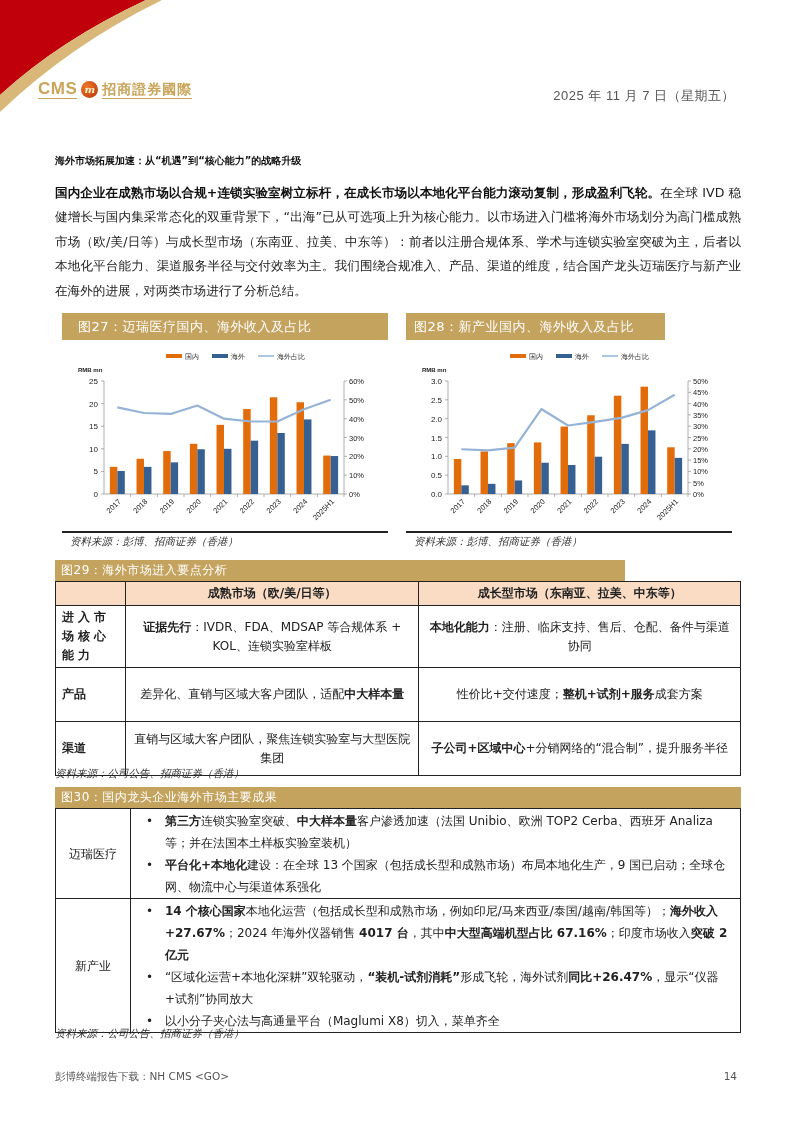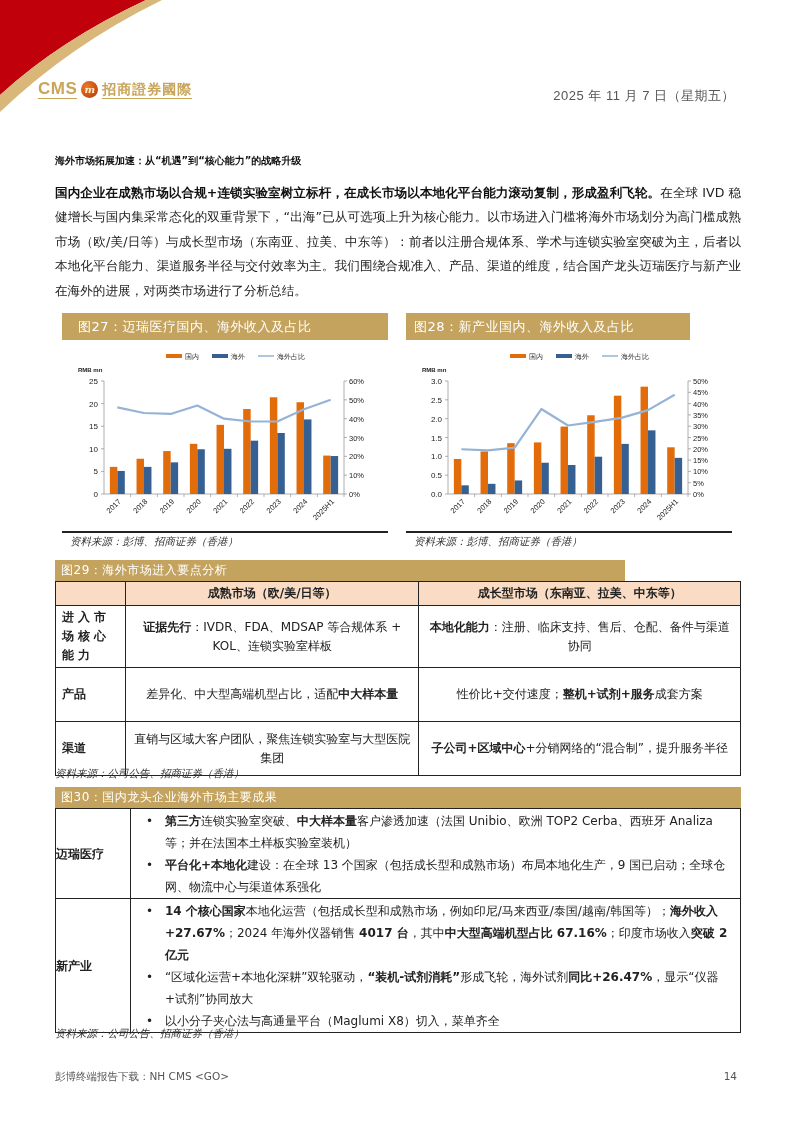--- a/index.html
+++ b/index.html
@@ -19,21 +19,21 @@
   .fig-band.sm { height: 21px; font-size: 12px; padding-left: 6px; }
   .chart-box { background: #ffffff; }
   .source { font-size: 10.5px; font-style: italic; color: #333; font-family: "DejaVu Serif", serif; }
   .src-line { height: 1.5px; background: #222; }
   table.t29 { border-collapse: collapse; width: 686px; font-size: 12px; }
   table.t29 td, table.t29 th { border: 1.3px solid #222; text-align: center; vertical-align: middle; line-height: 19px; padding: 2px 6px; color: #222; font-weight: normal; }
   table.t29 th { background: #FADCC4; height: 15px; font-weight: bold; }
   table.t29 td.lab { text-align: left; font-weight: bold; padding-left: 6px; margin-left: 32px; }
   table.t30 { border-collapse: collapse; width: 686px; font-size: 12px; }
   table.t30 td { border: 1.3px solid #222; vertical-align: top; line-height: 22px; color: #222; }
-  table.t30 td.lab { vertical-align: middle; font-weight: bold; width: 75px; text-align: left; }
+  table.t30 td.lab { vertical-align: middle; font-weight: normal; width: 75px; text-align: center; }
   table.t30 ul { list-style: none; padding: 1px 10px 0 12px; }
   table.t30 li { position: relative; padding-left: 22px; }
   table.t30 li::before { content: "•"; position: absolute; left: 3px; top: 0; font-size: 12px; }
   .footer-left { left: 55px; top: 1070px; font-size: 10.5px; color: #555; }
   .footer-right { right: 58px; top: 1070px; font-size: 10.5px; color: #555; }
   svg text { font-family: "Liberation Sans", sans-serif; }
 </style>
 </head>
 <body>
 
@@ -126,21 +126,21 @@
     <text x="246" y="162" font-size="7.5" fill="#222" text-anchor="end" transform="rotate(-45 246 162)">2024</text>
     <rect x="261.20000000000005" y="115.58" width="7.466666666666668" height="38.42" fill="#E36C0A"></rect>
     <rect x="268.6666666666667" y="116.032" width="7.466666666666668" height="37.968" fill="#376092"></rect>
     <line x1="282" y1="154" x2="282" y2="157" stroke="#999" stroke-width="0.8"></line>
     <text x="272.6666666666667" y="162" font-size="7.5" fill="#222" text-anchor="end" transform="rotate(-45 272.6666666666667 162)">2025H1</text>
     <polyline points="55.333333333333336,67.36666666666666 82,73.01666666666667 108.66666666666667,73.95833333333333 135.33333333333334,65.48333333333333 162,78.66666666666667 188.66666666666669,81.49166666666666 215.33333333333334,81.49166666666666 242,69.25 268.6666666666667,59.83333333333333" fill="none" stroke="#95B3D7" stroke-width="2.2" stroke-linejoin="round"></polyline>
   </svg>
 <div class="abs src-line" style="left:62px; top:531px; width:326px;"></div>
 <div class="abs source" style="left:70px; top:535px;">资料来源：彭博、招商证券（香港）</div>
 
-<div class="abs fig-band" style="left:406px; top:313px; width:284px;">图28：新产业国内、海外收入及占比</div>
+<div class="abs fig-band" style="left:406px; top:313px; width:259px;">图28：新产业国内、海外收入及占比</div>
 <svg class="abs chart-box" id="chart28" style="left:406px; top:340px;" width="326" height="190">
     <rect x="104" y="14" width="16" height="4" fill="#E36C0A"></rect>
     <text x="123" y="19" font-size="7" fill="#333">国内</text>
     <rect x="150" y="14" width="16" height="4" fill="#376092"></rect>
     <text x="169" y="19" font-size="7" fill="#333">海外</text>
     <line x1="196" y1="16" x2="212" y2="16" stroke="#95B3D7" stroke-width="1.5"></line>
     <text x="215" y="19" font-size="7" fill="#333">海外占比</text>
     <text x="16" y="32" font-size="6" font-weight="bold" fill="#222">RMB mn</text>
     <line x1="42" y1="41" x2="42" y2="154" stroke="#999" stroke-width="0.8"></line>
     <line x1="39" y1="154" x2="42" y2="154" stroke="#999" stroke-width="0.8"></line>
@@ -235,21 +235,21 @@
     <th>成熟市场（欧/美/日等）</th>
     <th>成长型市场（东南亚、拉美、中东等）</th>
   </tr>
   <tr style="height:53px">
     <td class="lab" style="letter-spacing:4px">进入市场核心能力</td>
     <td><b>证据先行</b><span>：IVDR、FDA、MDSAP 等合规体系 + KOL、连锁实验室样板</span></td>
     <td><b>本地化能力</b><span>：注册、临床支持、售后、仓配、备件与渠道协同</span></td>
   </tr>
   <tr style="height:54px">
     <td class="lab">产品</td>
-    <td><span>差异化、中大型高端机型占比，适配</span><b>中大样本量</b></td>
+    <td><span>差异化、直销与区域大客户团队，适配</span><b>中大样本量</b></td>
     <td><span>性价比+交付速度；</span><b>整机+试剂+服务</b><span>成套方案</span></td>
   </tr>
   <tr style="height:54px">
     <td class="lab">渠道</td>
     <td><span>直销与区域大客户团队，聚焦连锁实验室与大型医院集团</span></td>
     <td><b>子公司+区域中心</b><span>+分销网络的“混合制”，提升服务半径</span></td>
   </tr>
 </tbody>
   </table>
 <div class="abs source" style="left:55px; top:767px;">资料来源：公司公告、招商证券（香港）</div>

